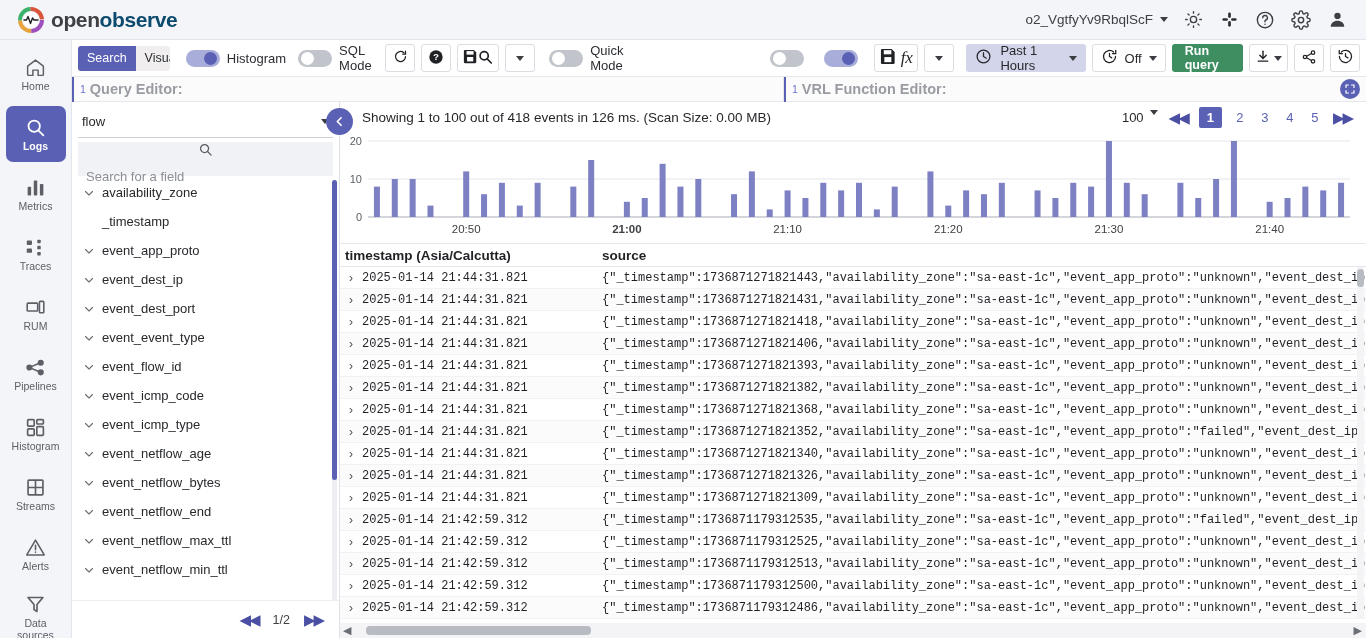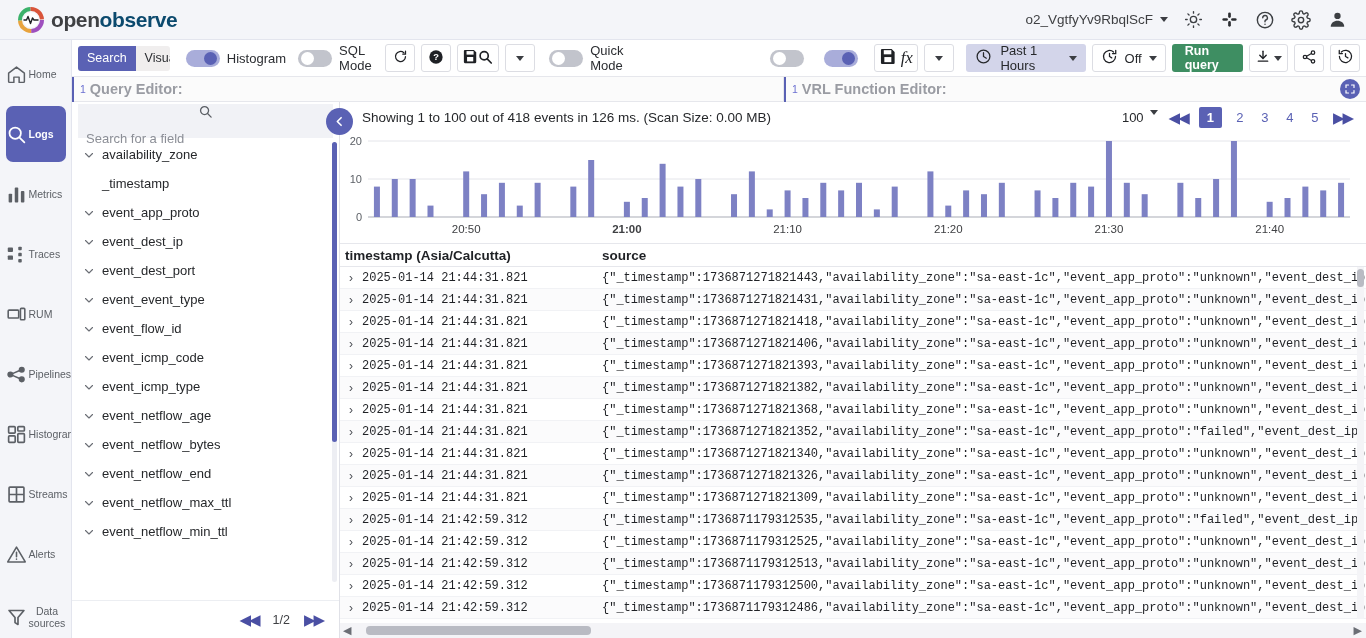--- a/index.html
+++ b/index.html
@@ -31,21 +31,21 @@
   .hicon { width: 22px; height: 22px; display:flex; align-items:center; justify-content:center; color:#3c3f43; }
 
   
   .rail {
     position: absolute; left: 0; top: 40px; width: 72px; height: 598px;
     background: #f4f5f9; border-right: 1px solid #e3e5ee;
     padding-top: 6px; overflow: hidden;
   }
   .rail-item {
     width: 60px; margin: 0 auto 4px auto; height: 56px; border-radius: 7px;
-    display: flex; flex-direction: row; align-items: center; 
+    display: flex; flex-direction: column; align-items: center; justify-content: center;
     color: #5c6066; gap: 2px;
   }
   .rail-item.active { background: #5a61b4; color: #ffffff; }
   .rail-label { font-size: 10.5px; line-height: 12px; text-align:center; }
   .rail-item.active .rail-label { color:#fff; font-weight:600; }
   .rail-ico { height: 22px; display:flex; align-items:center; justify-content:center; }
 
   
   .toolbar {
     position: absolute; left: 72px; top: 40px; width: 1294px; height: 37px;
@@ -496,20 +496,24 @@
       <span class="editor-title">VRL Function Editor:</span>
       <span class="fs-btn">
         <svg width="12" height="12" viewBox="0 0 24 24" fill="none" stroke="#fff" stroke-width="2.4" stroke-linecap="round">
             <path d="M4 9V4h5M20 9V4h-5M4 15v5h5M20 15v5h-5"></path>
           </svg>
       </span>
     </div>
   </div>
 
   <div class="fieldpanel">
+    <div class="stream-select">
+      <span class="val">flow</span>
+      <span class="caret"></span>
+    </div>
     <div class="field-search">
       <span>
         <svg width="15" height="15" viewBox="0 0 24 24" fill="none" stroke="#5c6066" stroke-width="2.1" stroke-linecap="round">
             <circle cx="10.5" cy="10.5" r="6.4"></circle>
             <path d="M15.3 15.3 21 21"></path>
           </svg>
       </span>
       <input placeholder="Search for a field" style="">
     </div>
     <div class="fieldlist">

